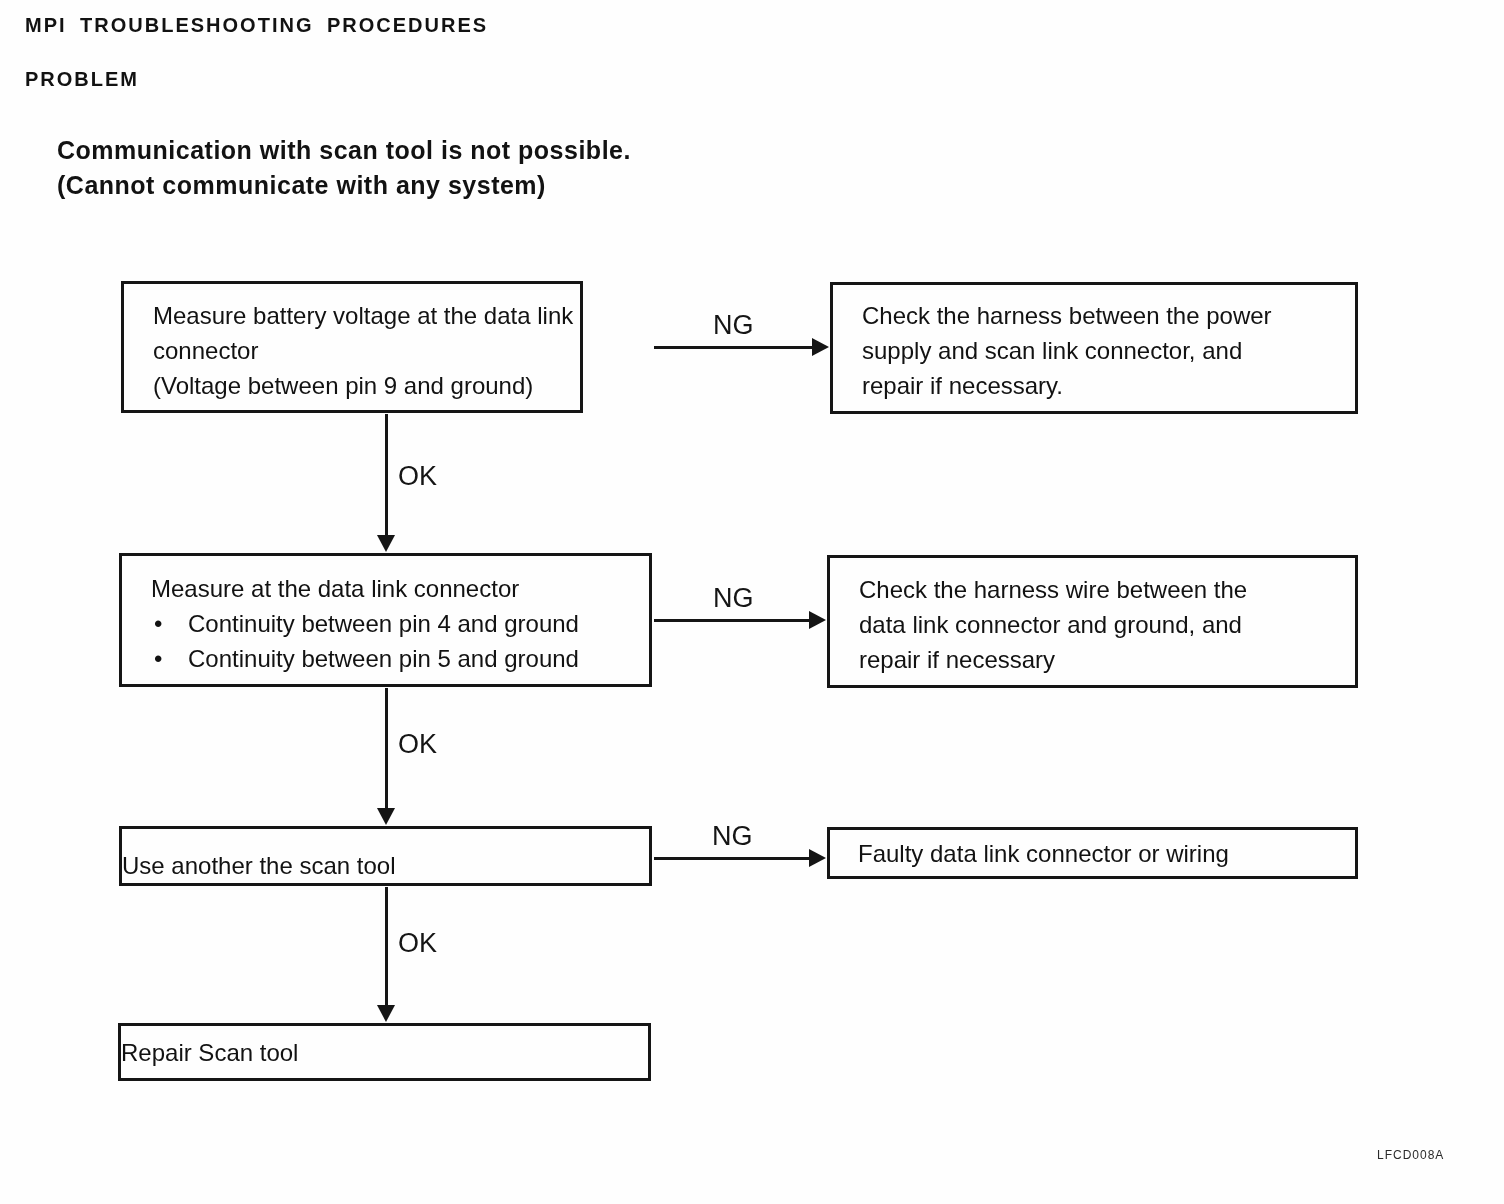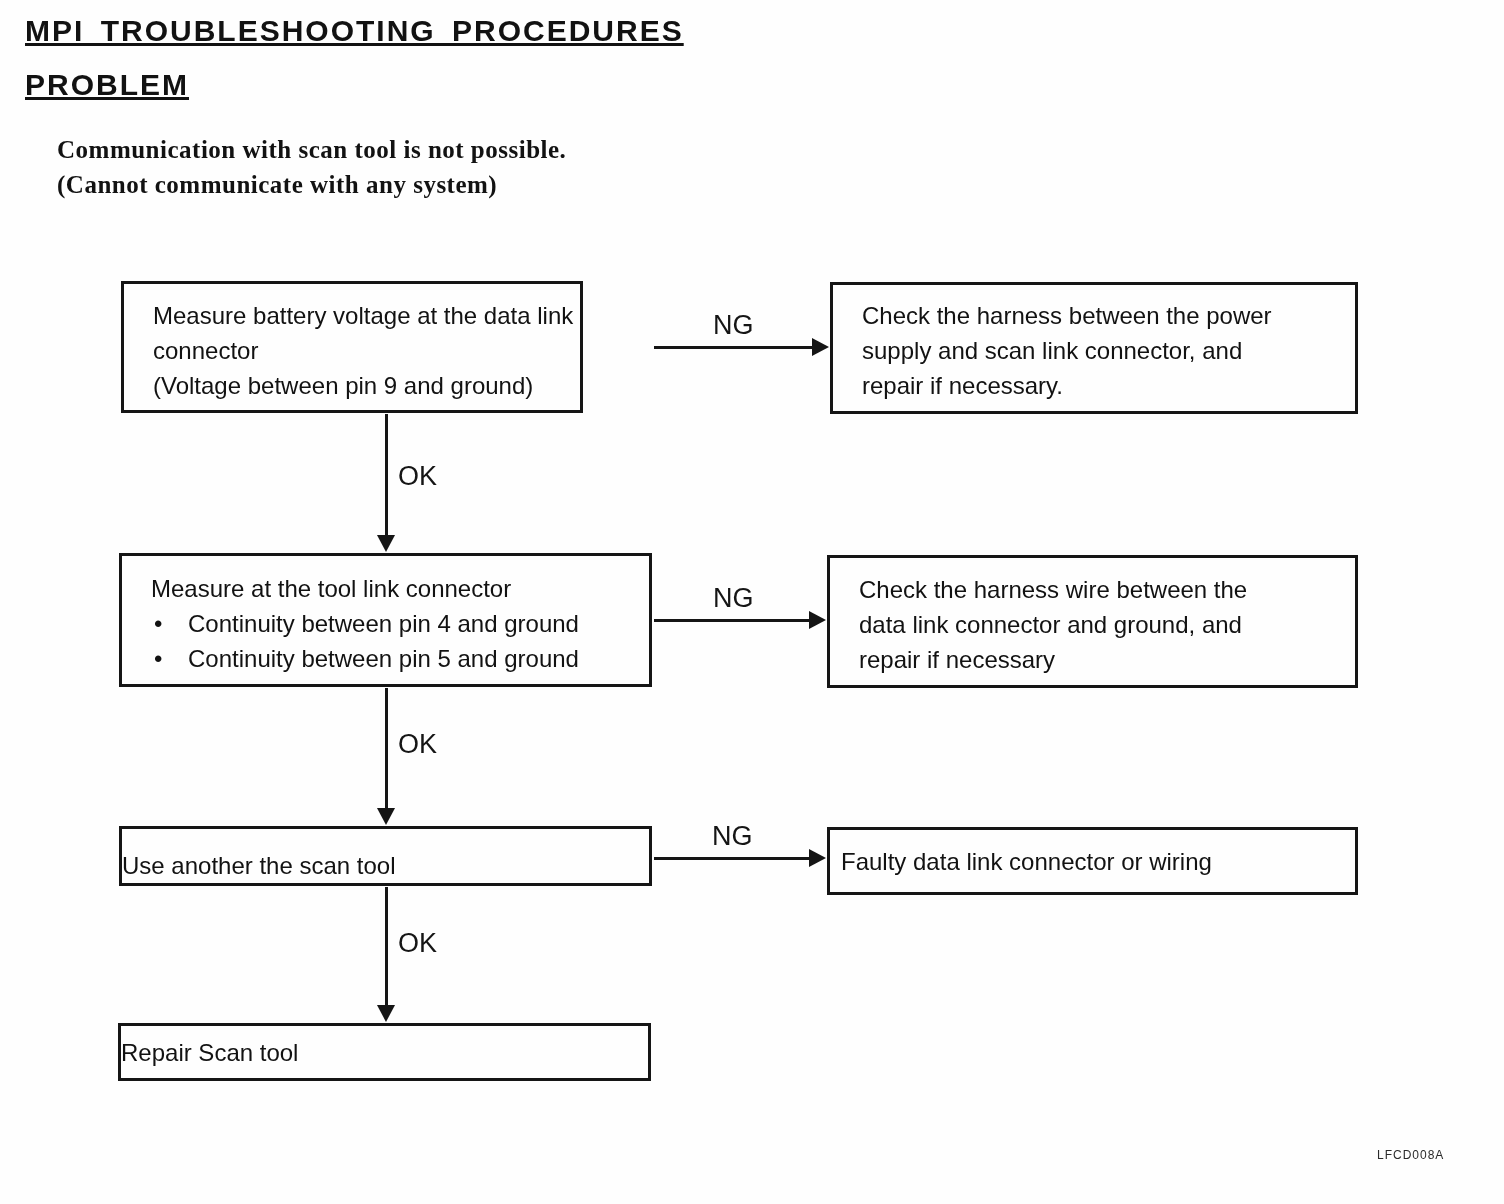--- a/index.html
+++ b/index.html
@@ -11,57 +11,55 @@
     position: relative;
     width: 1504px;
     height: 1204px;
     background: #fefefe;
     font-family: "Liberation Sans", sans-serif;
     color: #121212;
     overflow: hidden;
   }
   .h1 {
     position: absolute;
-    font-size: 30px;
+    font-size: 20px;
     font-weight: bold;
     letter-spacing: 2px;
     word-spacing: 6px;
     white-space: nowrap;
-    text-decoration: underline;
   }
   #doc-title { left: 25px; top: 14px; }
   #section-heading { left: 25px; top: 68px; }
   .problem-line {
     position: absolute;
     left: 57px;
     font-size: 25px;
     font-weight: bold;
     letter-spacing: 0.5px;
     white-space: nowrap;
-    font-family: Liberation Serif, serif;
   }
   #problem-line-1 { top: 136px; }
   #problem-line-2 { top: 171px; }
 
   .flow-box {
     position: absolute;
     box-sizing: border-box;
     border: 3px solid #151515;
     background: #fefefe;
     font-size: 24px;
     line-height: 35px;
   }
   .flow-box .line { white-space: nowrap; }
 
   #box-check-1 { left: 121px; top: 281px; width: 462px; height: 132px; padding: 14px 8px 0 29px; }
   #box-result-1 { left: 830px; top: 282px; width: 528px; height: 132px; padding: 13px 8px 0 29px; }
   #box-check-2 { left: 119px; top: 553px; width: 533px; height: 134px; padding: 15px 8px 0 29px; }
   #box-result-2 { left: 827px; top: 555px; width: 531px; height: 133px; padding: 14px 8px 0 29px; }
   #box-check-3 { left: 119px; top: 826px; width: 533px; height: 60px; display: flex; align-items: flex-end; }
-  #box-result-3 { left: 827px; top: 827px; width: 531px; height: 68px; display: flex; align-items: center; padding-left: 11px; }
+  #box-result-3 { left: 827px; top: 827px; width: 531px; height: 52px; display: flex; align-items: center; padding-left: 28px; }
   #box-final { left: 118px; top: 1023px; width: 533px; height: 58px; display: flex; align-items: center; justify-content: flex-start; }
 
   .bullet-row { display: flex; }
   .bullet-char { width: 34px; padding-left: 3px; }
 
   
   .arrow-h { position: absolute; height: 19px; }
   .arrow-h .shaft {
     position: absolute; left: 0; right: 14px; top: 8px;
     height: 3px; background: #151515;
@@ -140,21 +138,21 @@
     <div class="line">supply and scan link connector, and</div>
     <div class="line">repair if necessary.</div>
   </div>
   <div id="ok-arrow-1" class="arrow-v">
     <div class="shaft"></div>
     <div class="head"></div>
   </div>
   <div id="ok-label-1" class="flow-label">OK</div>
 
   <div id="box-check-2" class="flow-box">
-    <div class="line">Measure at the tool link connector</div>
+    <div class="line">Measure at the data link connector</div>
     <div class="bullet-row">
       <span class="bullet-char">•</span>
       <span class="line">Continuity between pin 4 and ground</span>
     </div>
     <div class="bullet-row">
       <span class="bullet-char">•</span>
       <span class="line">Continuity between pin 5 and ground</span>
     </div>
   </div>
   <div id="ng-arrow-2" class="arrow-h">

